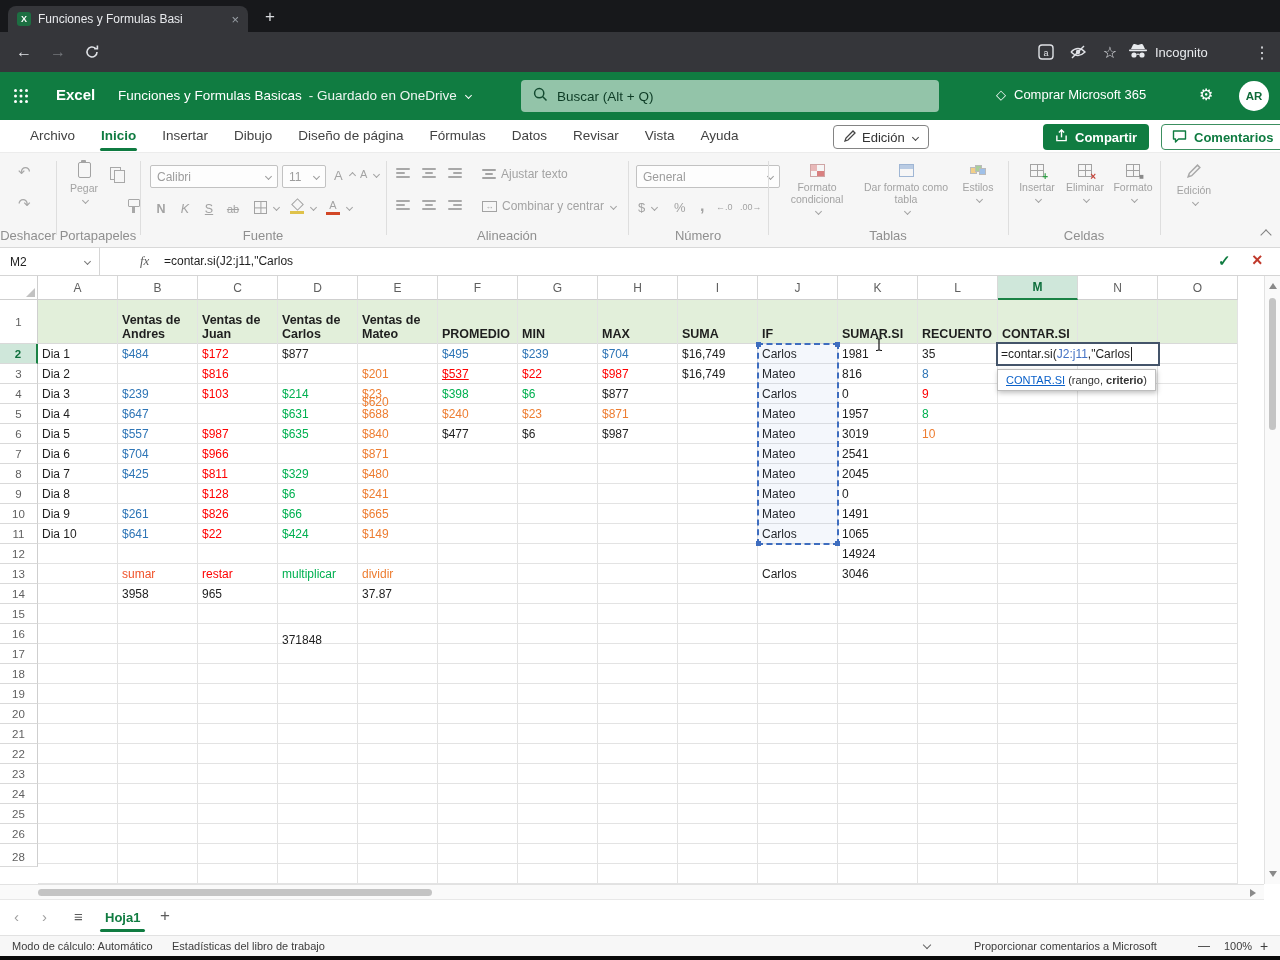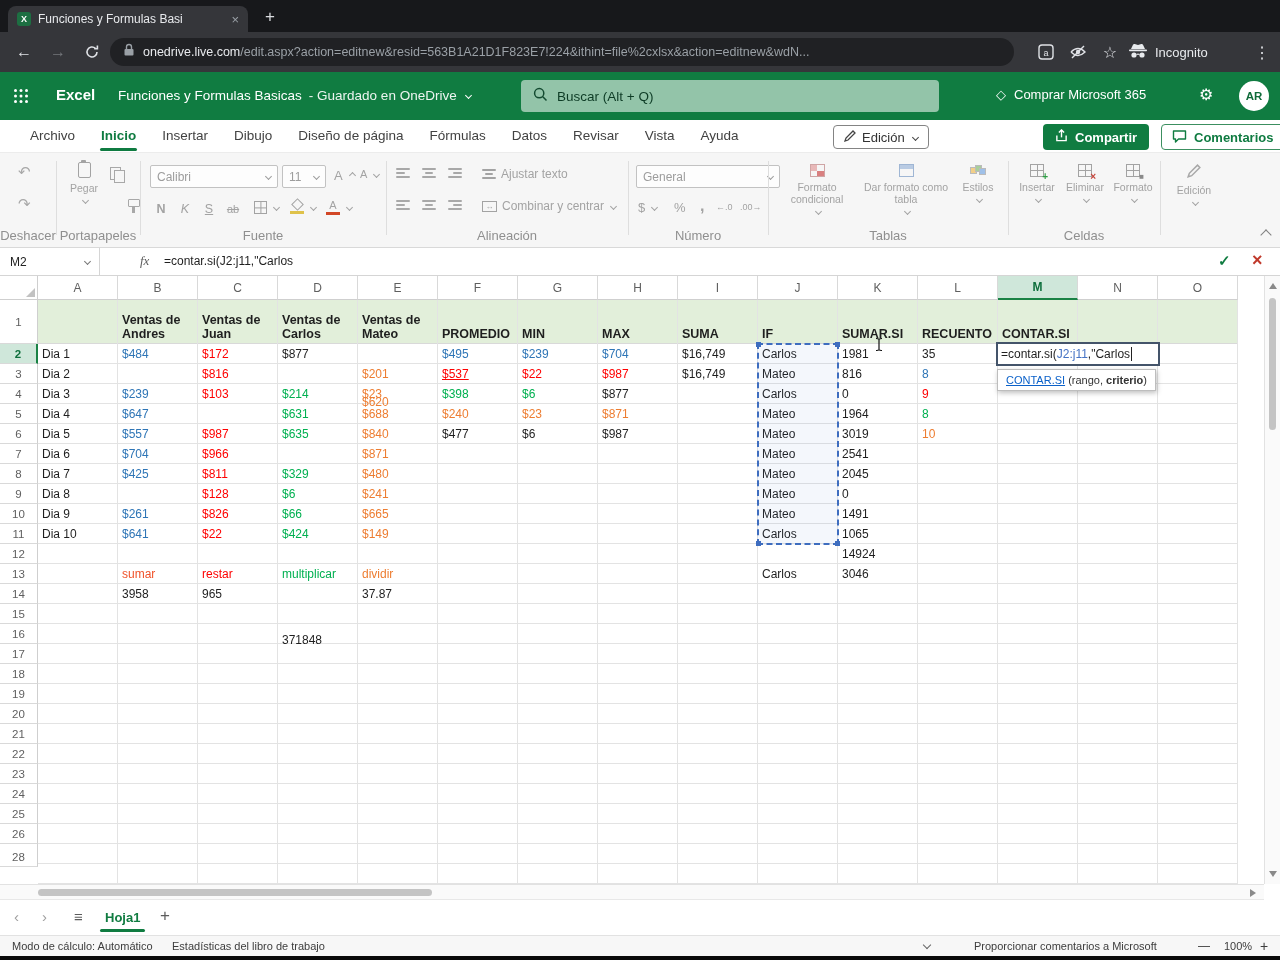--- a/index.html
+++ b/index.html
@@ -165,29 +165,20 @@
   </div>
 
   <div id="addrbar">
     <div class="navic" style="left:10px">←</div>
     <div class="navic" style="left:44px;color:#74777b">→</div>
     <div class="navic" style="left:78px">
       <svg width="16" height="16" viewBox="0 0 16 16">
           <path d="M13 8a5 5 0 1 1-1.6-3.7" fill="none" stroke="#dfe1e5" stroke-width="1.6"></path>
           <path d="M13.4 1.6v3.2h-3.2" fill="none" stroke="#dfe1e5" stroke-width="1.6"></path>
         </svg>
-    </div>
-    <div class="urlpill">
-      <span>
-        <svg width="12" height="14" viewBox="0 0 12 14">
-            <rect x="1.5" y="6" width="9" height="6.5" rx="1" fill="#9aa0a6"></rect>
-            <path d="M3.5 6V4a2.5 2.5 0 0 1 5 0v2" fill="none" stroke="#9aa0a6" stroke-width="1.4"></path>
-          </svg>
-      </span>
-      <span class="url"><span class="dom">onedrive.live.com</span><span class="rest">/edit.aspx?action=editnew&amp;resid=563B1A21D1F823E7!224&amp;ithint=file%2cxlsx&amp;action=editnew&amp;wdN...</span></span>
     </div>
     <div class="abicon" style="left:1032px">
       <svg width="16" height="16" viewBox="0 0 16 16">
           <rect x="1" y="1" width="14" height="14" rx="3" fill="none" stroke="#dfe1e5" stroke-width="1.4"></rect>
           <text x="8" y="11.5" font-size="9" fill="#dfe1e5" text-anchor="middle" font-family="Liberation Sans">a</text>
         </svg>
     </div>
     <div class="abicon" style="left:1064px">
       <svg width="18" height="16" viewBox="0 0 18 16">
           <path d="M2 8q7-7 14 0q-7 7-14 0" fill="none" stroke="#dfe1e5" stroke-width="1.4"></path>
@@ -592,21 +583,21 @@
       <div class="cell" style="left: 838px; top: 108px; width: 80px; height: 20px;">0</div>
       <div class="cell" style="left: 918px; top: 108px; width: 80px; height: 20px; color: rgb(254, 0, 0);">9</div>
       <div class="cell" style="left: 38px; top: 128px; width: 80px; height: 20px;">Dia 4</div>
       <div class="cell" style="left: 118px; top: 128px; width: 80px; height: 20px; color: rgb(46, 117, 182);">$647</div>
       <div class="cell" style="left: 278px; top: 128px; width: 80px; height: 20px; color: rgb(0, 176, 80);">$631</div>
       <div class="cell" style="left: 358px; top: 128px; width: 80px; height: 20px; color: rgb(237, 125, 49);">$688</div>
       <div class="cell" style="left: 438px; top: 128px; width: 80px; height: 20px; color: rgb(237, 125, 49);">$240</div>
       <div class="cell" style="left: 518px; top: 128px; width: 80px; height: 20px; color: rgb(237, 125, 49);">$23</div>
       <div class="cell" style="left: 598px; top: 128px; width: 80px; height: 20px; color: rgb(237, 125, 49);">$871</div>
       <div class="cell" style="left: 758px; top: 128px; width: 80px; height: 20px;">Mateo</div>
-      <div class="cell" style="left: 838px; top: 128px; width: 80px; height: 20px;">1964</div>
+      <div class="cell" style="left: 838px; top: 128px; width: 80px; height: 20px;">1957</div>
       <div class="cell" style="left: 918px; top: 128px; width: 80px; height: 20px; color: rgb(0, 176, 80);">8</div>
       <div class="cell" style="left: 38px; top: 148px; width: 80px; height: 20px;">Dia 5</div>
       <div class="cell" style="left: 118px; top: 148px; width: 80px; height: 20px; color: rgb(46, 117, 182);">$557</div>
       <div class="cell" style="left: 198px; top: 148px; width: 80px; height: 20px; color: rgb(254, 0, 0);">$987</div>
       <div class="cell" style="left: 278px; top: 148px; width: 80px; height: 20px; color: rgb(0, 176, 80);">$635</div>
       <div class="cell" style="left: 358px; top: 148px; width: 80px; height: 20px; color: rgb(237, 125, 49);">$840</div>
       <div class="cell" style="left: 438px; top: 148px; width: 80px; height: 20px;">$477</div>
       <div class="cell" style="left: 518px; top: 148px; width: 80px; height: 20px;">$6</div>
       <div class="cell" style="left: 598px; top: 148px; width: 80px; height: 20px;">$987</div>
       <div class="cell" style="left: 758px; top: 148px; width: 80px; height: 20px;">Mateo</div>

